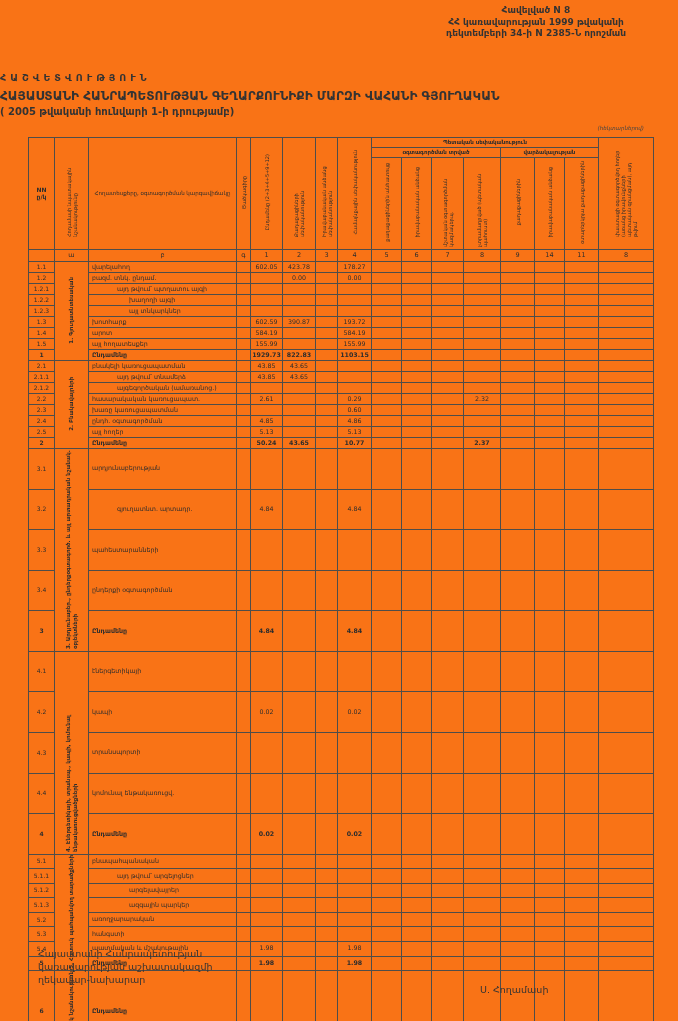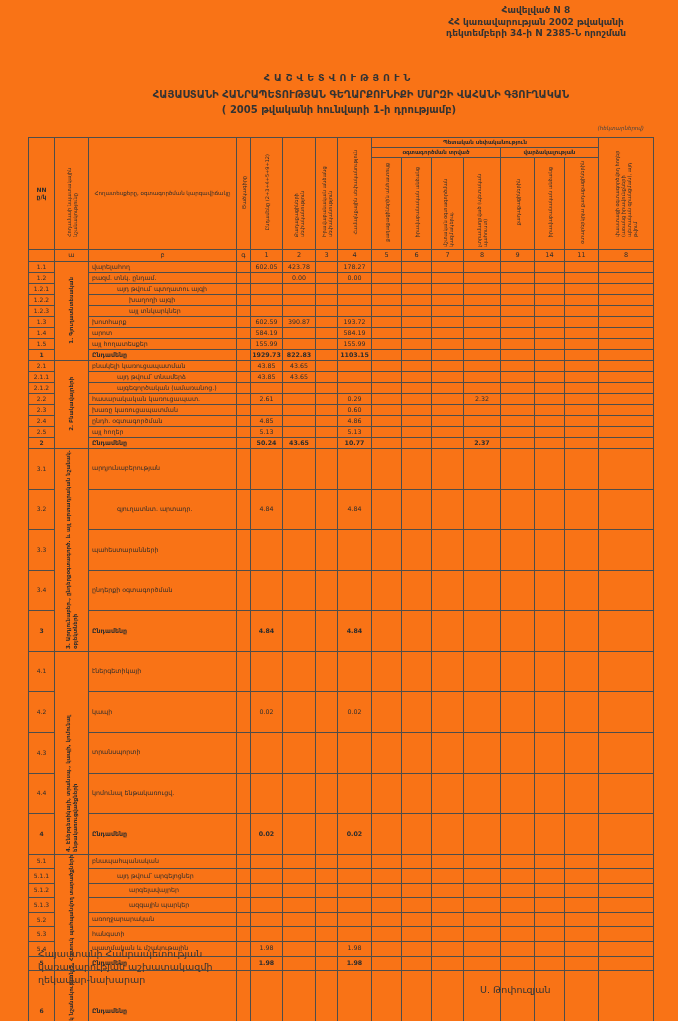--- a/index.html
+++ b/index.html
@@ -1,22 +1,22 @@
 <!DOCTYPE html>
 <html><head>
 <meta charset="utf-8">
 <style>
   html,body{margin:0;padding:0;background:#e8e7e4;}
   .page{position:relative;width:678px;height:1021px;background:#f97316;
         font-family:"DejaVu Sans",sans-serif;color:#2d2d2d;overflow:hidden;}
   .corner-hdr{position:absolute;top:5px;right:52px;text-align:center;
         font-size:9px;font-weight:bold;line-height:1.3;color:#333;}
-  .title-block{position:absolute;top:72px;left:0;width:100%;text-align:center;color:#333;}
+  .title-block{position:absolute;top:72px;left:0;width:100%;color:#333;}
   .title-block .t1{font-size:9.5px;font-weight:bold;letter-spacing:4px;margin-bottom:5px;}
-  .title-block .t2,.title-block .t3{font-size:10px;font-weight:bold;line-height:1.35;margin-left:44px;}
+  .title-block .t2,.title-block .t3{font-size:12px;font-weight:bold;line-height:1.35;}
   .title-block .t4{font-size:10px;font-weight:bold;margin-top:2px;}
   .units-note{position:absolute;top:125px;right:34px;font-size:5.5px;font-style:italic;color:#444;}
   table{border-collapse:collapse;table-layout:fixed;width:625px;position:absolute;left:28px;top:137px;}
   th,td{border:1px solid #4f4d4a;padding:0 1px;font-size:6.5px;line-height:1.05;
         overflow:hidden;vertical-align:middle;color:#2d2d2d;}
   thead th{font-weight:bold;}
   .hr1{height:10px;} .hr2{height:10px;} .hr3{height:92px;} .hr4{height:11px;}
   .grp{font-size:5.5px;font-weight:bold;text-align:center;}
   .vt{writing-mode:vertical-rl;transform:rotate(180deg);display:inline-block;
       font-size:5px;font-weight:normal;line-height:1.2;max-height:88px;text-align:left;}
@@ -37,21 +37,21 @@
   .footer-block{position:absolute;left:38px;top:948px;font-size:9.5px;color:#333;line-height:1.35;}
   .signer{position:absolute;left:480px;top:984px;font-size:9.5px;color:#333;}
 </style>
 </head>
 <body>
 
 <div class="page">
 
   <div class="corner-hdr">
     <div>Հավելված N 8</div>
-    <div>ՀՀ կառավարության 2002 թվականի</div>
+    <div>ՀՀ կառավարության 1999 թվականի</div>
     <div>դեկտեմբերի 34-ի N 2385-Ն որոշման</div>
   </div>
 
   <div class="title-block">
     <div class="t1">ՀԱՇՎԵՏՎՈՒԹՅՈՒՆ</div>
     <div class="t2">ՀԱՅԱՍՏԱՆԻ ՀԱՆՐԱՊԵՏՈՒԹՅԱՆ ԳԵՂԱՐՔՈՒՆԻՔԻ ՄԱՐԶԻ ՎԱՀԱՆԻ ԳՅՈՒՂԱԿԱՆ</div>
     <div class="t4">( 2005 թվականի հունվարի 1-ի դրությամբ)</div>
   </div>
 
   <div class="units-note">(հեկտարներով)</div>
@@ -741,15 +741,15 @@
           <td class="val"></td>
         </tr>
       </tbody>
     </table>
 
   <div class="footer-block">
     <div>Հայաստանի Հանրապետության</div>
     <div>կառավարության աշխատակազմի</div>
     <div>ղեկավար-նախարար</div>
   </div>
-  <div class="signer">Ս. Թոփուզյան</div>
+  <div class="signer">Ս. Հողամասի</div>
 
 </div>
 
 </body></html>

